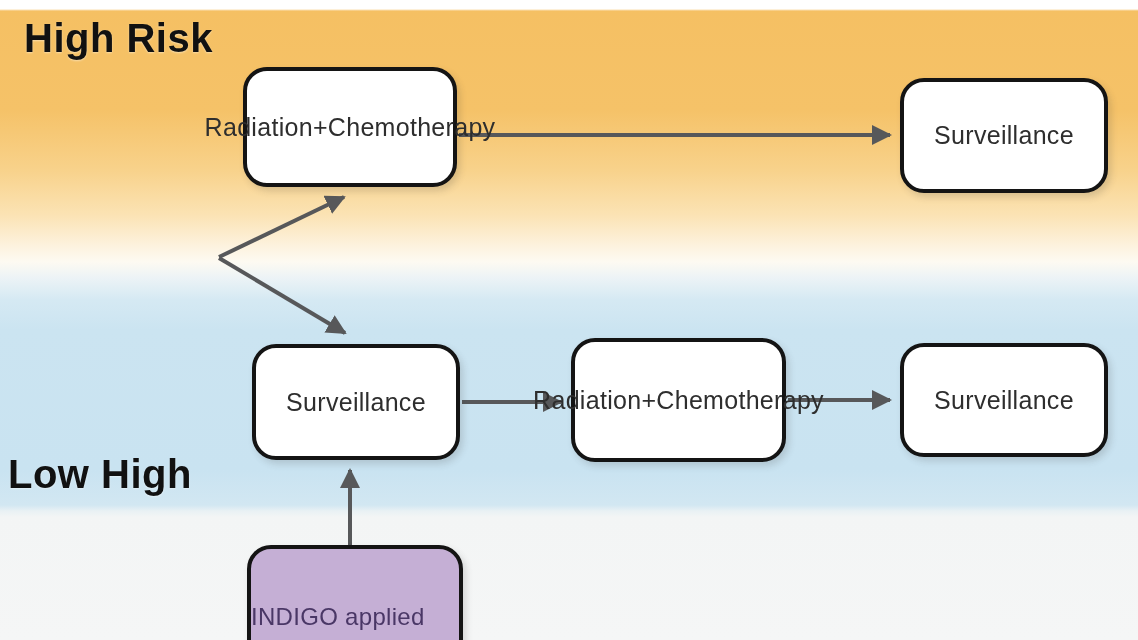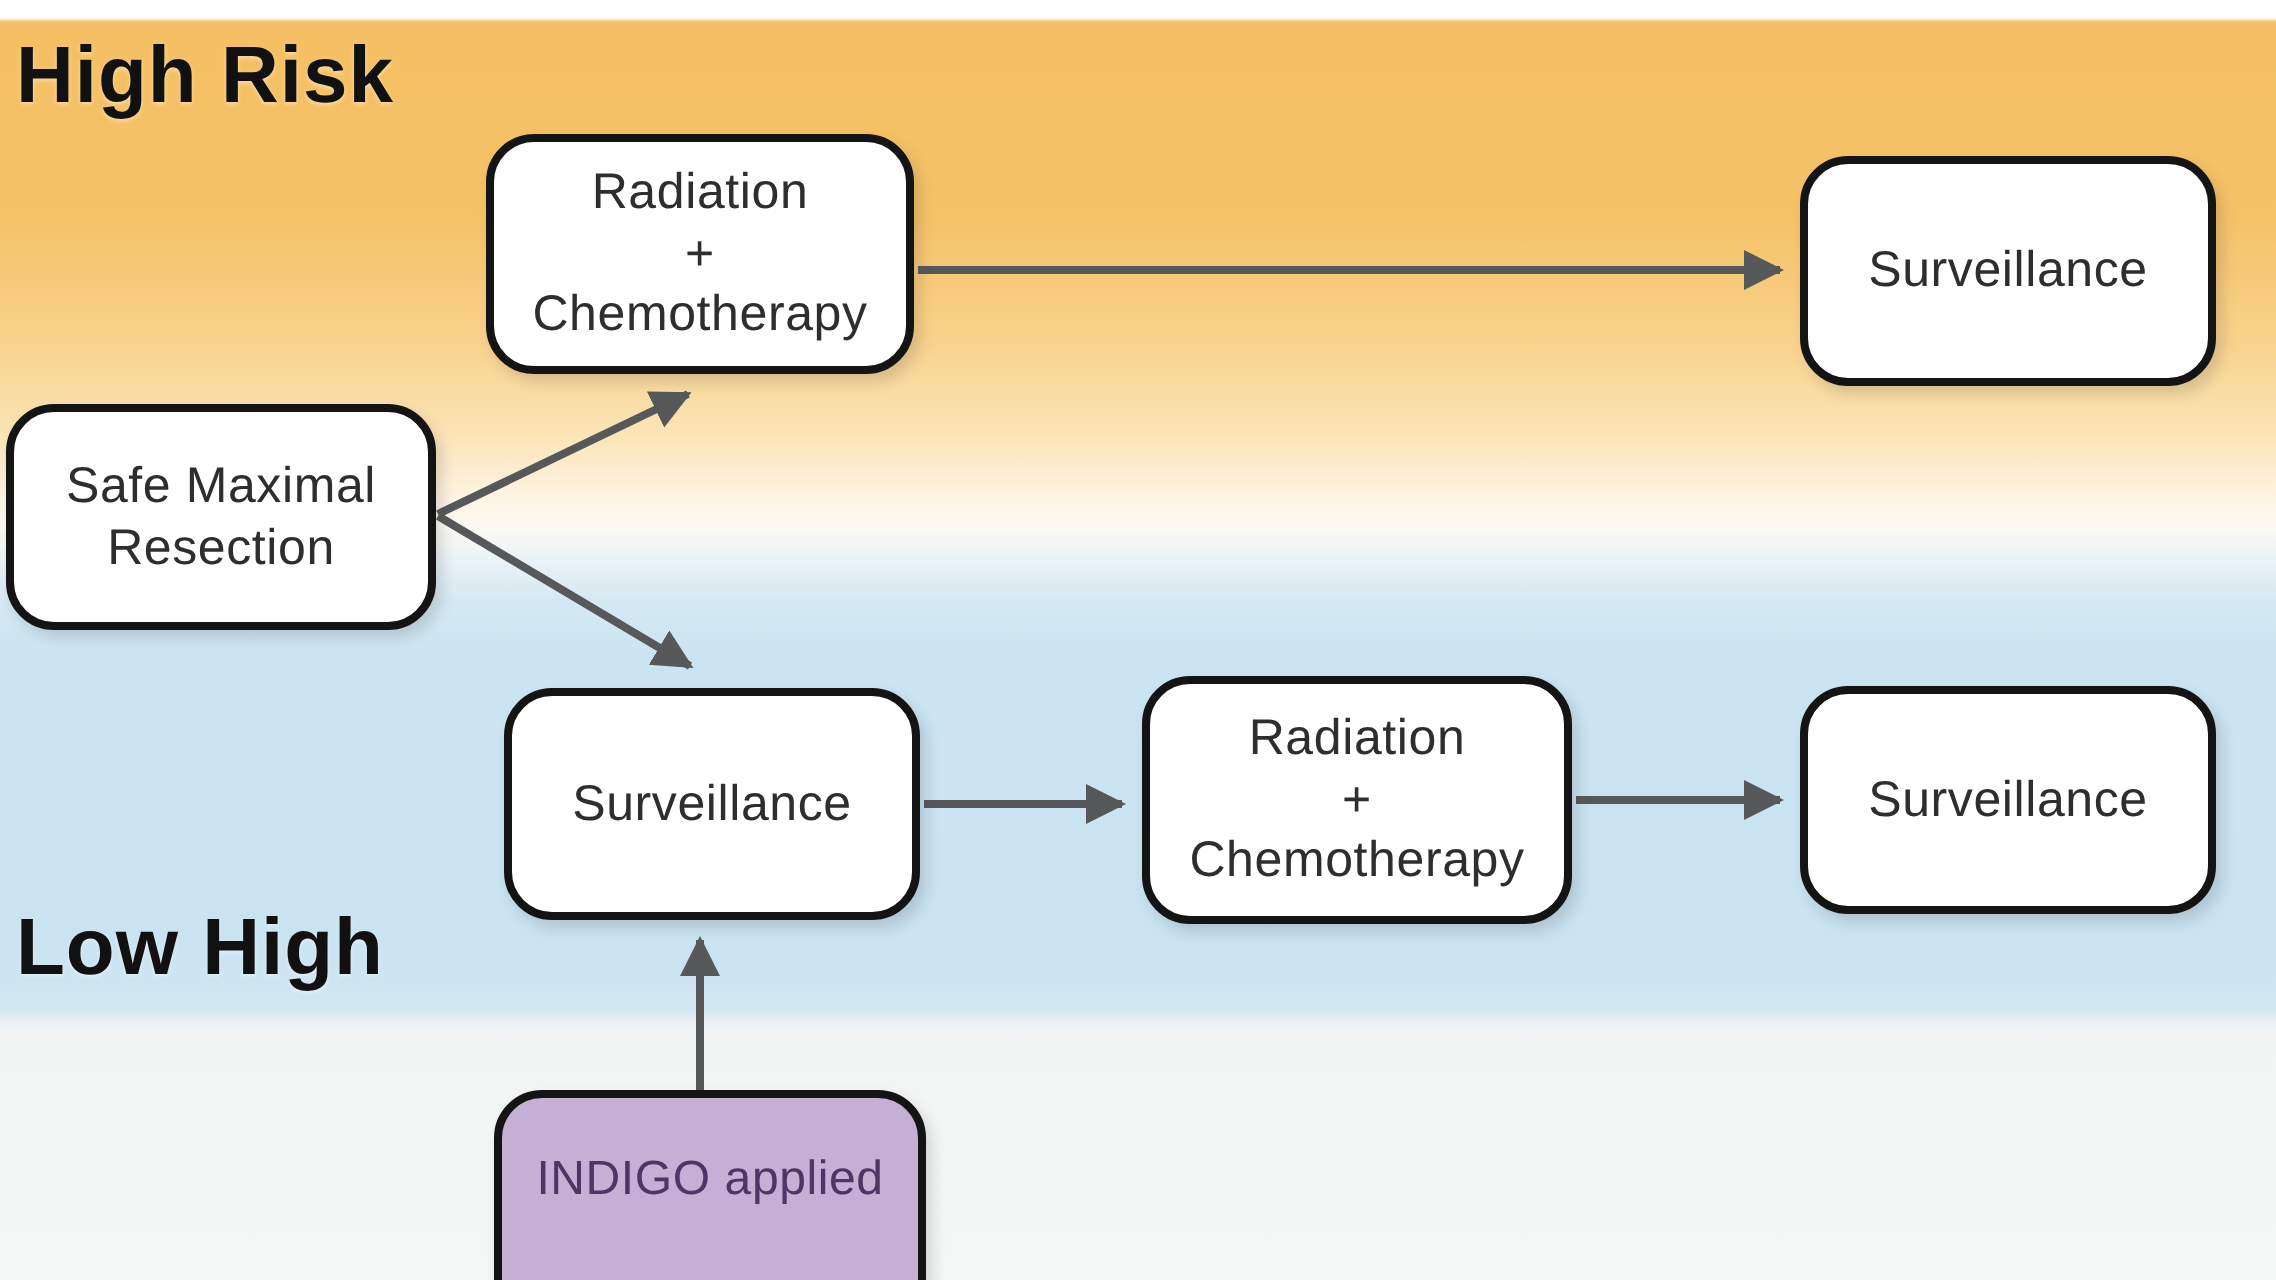--- a/index.html
+++ b/index.html
@@ -31,41 +31,41 @@
     height: 640px;
     pointer-events: none;
   }
   .node {
     position: absolute;
     box-sizing: border-box;
     background: #ffffff;
     border: 4px solid #141414;
     border-radius: 24px;
     display: flex;
-    flex-direction: column;
+    flex-direction: row;
     align-items: center;
     justify-content: center;
     text-align: center;
     color: #2e2e2e;
     font-size: 25px;
     line-height: 1.22;
     letter-spacing: 0.3px;
     box-shadow: 3px 4px 7px rgba(60,60,60,0.18);
   }
   .node span { display: block; }
   .heading {
     position: absolute;
     margin: 0;
     font-size: 40px;
     font-weight: bold;
     color: #111111;
     letter-spacing: 0.5px;
     text-shadow: 0 1px 2px rgba(255,255,255,0.45);
   }
-  #heading-high { left: 8px;  top: 16px; }
+  #heading-high { left: 24px;  top: 16px; }
   #heading-low  { left: 8px;  top: 452px; }
 
   #n-rad-high   { left: 243px; top: 67px;  width: 214px; height: 120px; }
   #n-surv-high  { left: 900px; top: 78px;  width: 208px; height: 115px; }
   #n-safe       { left: 3px;   top: 202px; width: 215px; height: 113px; }
   #n-surv-low   { left: 252px; top: 344px; width: 208px; height: 116px; }
   #n-rad-low    { left: 571px; top: 338px; width: 215px; height: 124px; }
   #n-surv-final { left: 900px; top: 343px; width: 208px; height: 114px; }
   #n-indigo {
     left: 247px; top: 545px; width: 216px; height: 118px;
@@ -101,24 +101,20 @@
   <div id="n-rad-high" class="node">
     <span>Radiation</span>
     <span>+</span>
     <span>Chemotherapy</span>
   </div>
 
   <div id="n-surv-high" class="node">
     <span>Surveillance</span>
   </div>
 
-  <div id="n-safe" class="node">
-    <span>Safe Maximal</span>
-    <span>Resection</span>
-  </div>
 
   <div id="n-surv-low" class="node">
     <span>Surveillance</span>
   </div>
 
   <div id="n-rad-low" class="node">
     <span>Radiation</span>
     <span>+</span>
     <span>Chemotherapy</span>
   </div>

